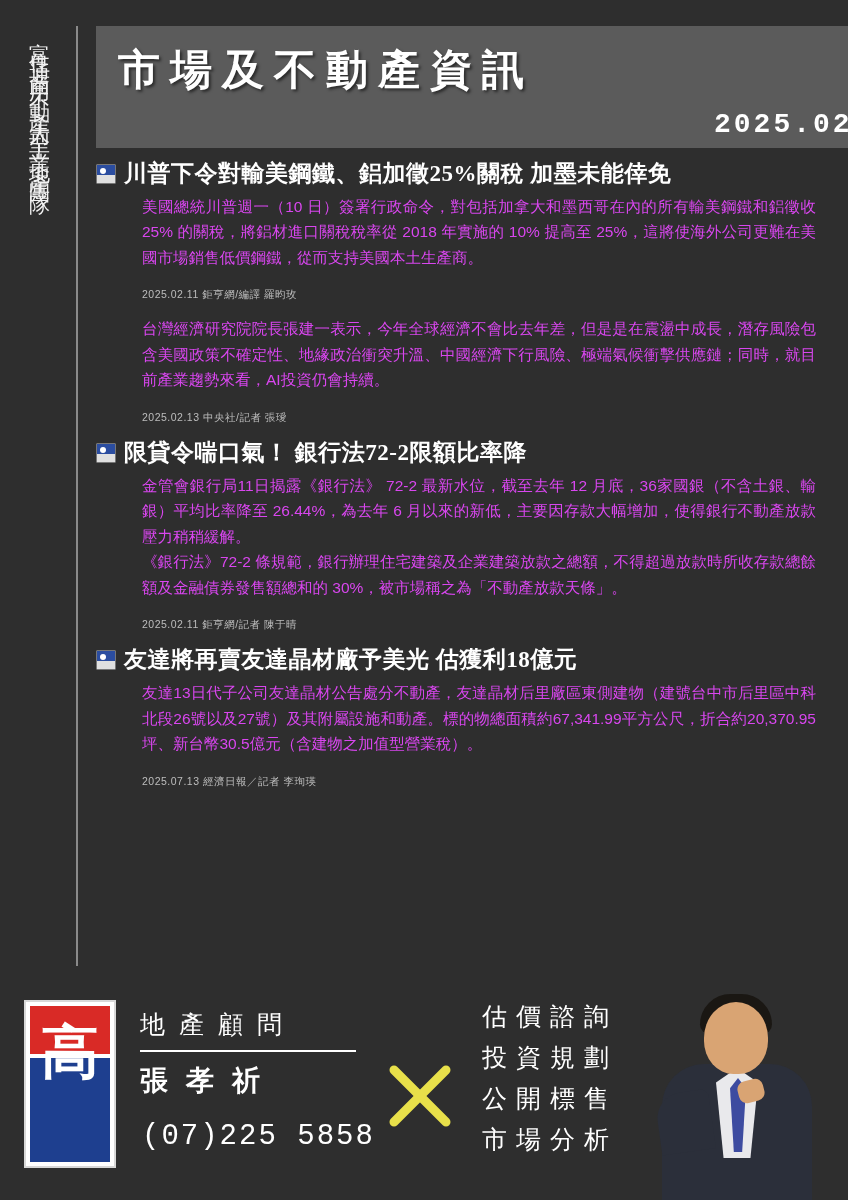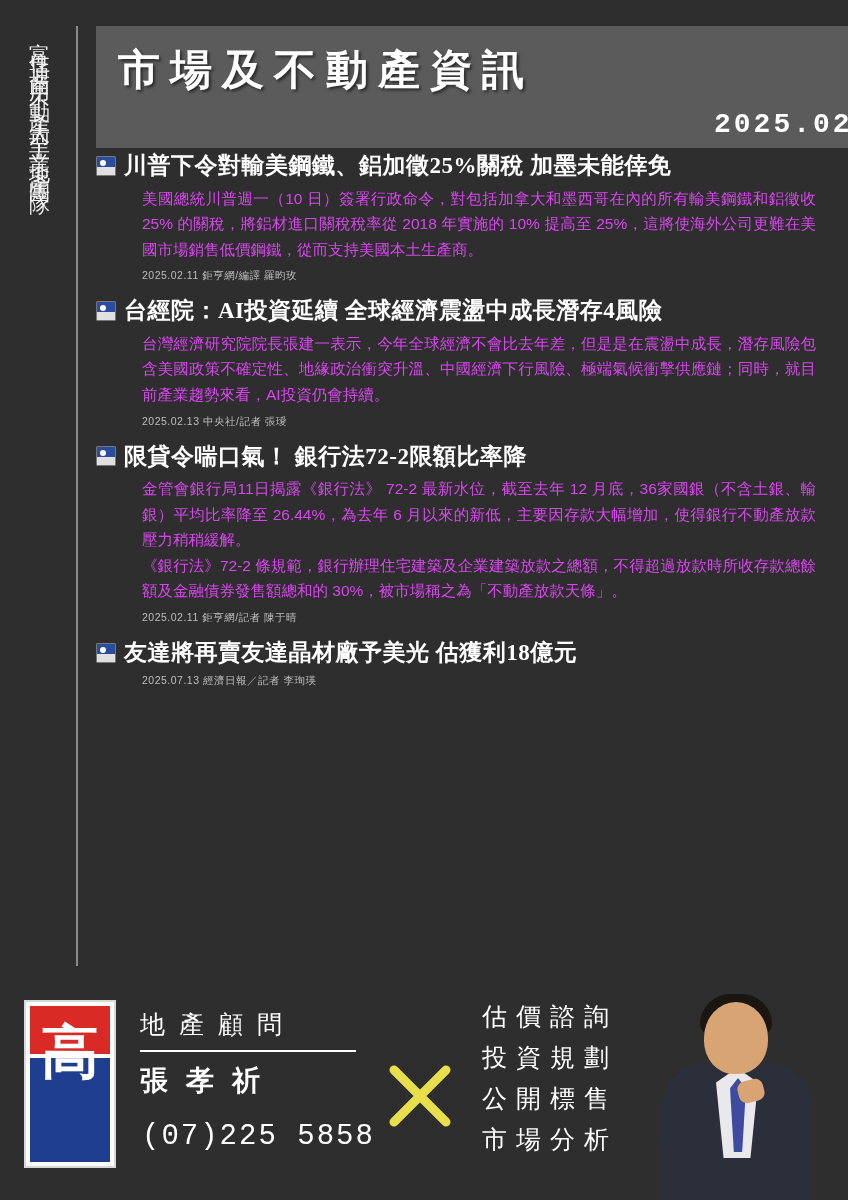--- a/index.html
+++ b/index.html
@@ -78,21 +78,21 @@
     font-weight: bold;
     letter-spacing: 0px;
     color: #e03a2f;
     line-height: 0.95;
     font-family: "Liberation Serif", "DejaVu Serif", serif;
   }
 
   
   .articles {
     position: absolute;
-    left: 96px; top: 152px;
+    left: 96px; top: 160px;
     width: 740px;
   }
   .article { margin-bottom: 14px; position: relative; }
   .article-head {
     display: flex;
     align-items: center;
     gap: 8px;
     margin-bottom: 6px;
   }
   .flag-icon {
@@ -125,21 +125,21 @@
     color: #d946ef;
     padding-left: 46px;
     padding-right: 20px;
     text-align: justify;
     font-family: "Liberation Sans", "DejaVu Sans", sans-serif;
   }
   .article-meta {
     font-size: 10.5px;
     color: #bdbdbd;
     padding-left: 46px;
-    margin-top: 7px;
+    margin-top: 18px;
     letter-spacing: 0.5px;
     font-family: "Liberation Sans", "DejaVu Sans", sans-serif;
   }
 
   
   .footer {
     position: absolute;
     left: 0; bottom: 0;
     width: 848px; height: 212px;
   }
@@ -304,43 +304,40 @@
   <div class="article">
     <div class="article-head">
       <span class="flag-icon"></span>
       <span class="article-title">川普下令對輸美鋼鐵、鋁加徵25%關稅 加墨未能倖免</span>
     </div>
     <div class="article-body">美國總統川普週一（10 日）簽署行政命令，對包括加拿大和墨西哥在內的所有輸美鋼鐵和鋁徵收 25% 的關稅，將鋁材進口關稅稅率從 2018 年實施的 10% 提高至 25%，這將使海外公司更難在美國市場銷售低價鋼鐵，從而支持美國本土生產商。</div>
     <div class="article-meta">2025.02.11 鉅亨網/編譯 羅昀玫</div>
   </div>
 
   <div class="article">
-    <div class="article-head">
-      <span class="flag-icon"></span>
-      <span class="article-title">台經院：AI投資延續 全球經濟震盪中成長潛存4風險</span>
-    </div>
     <div class="article-body">台灣經濟研究院院長張建一表示，今年全球經濟不會比去年差，但是是在震盪中成長，潛存風險包含美國政策不確定性、地緣政治衝突升溫、中國經濟下行風險、極端氣候衝擊供應鏈；同時，就目前產業趨勢來看，AI投資仍會持續。</div>
     <div class="article-meta">2025.02.13 中央社/記者 張璦</div>
   </div>
 
   <div class="article">
     <div class="article-head">
       <span class="flag-icon"></span>
       <span class="article-title">限貸令喘口氣！ 銀行法72-2限額比率降</span>
     </div>
     <div class="article-body" style="white-space:pre-line">金管會銀行局11日揭露《銀行法》 72-2 最新水位，截至去年 12 月底，36家國銀（不含土銀、輸銀）平均比率降至 26.44%，為去年 6 月以來的新低，主要因存款大幅增加，使得銀行不動產放款壓力稍稍緩解。
 《銀行法》72-2 條規範，銀行辦理住宅建築及企業建築放款之總額，不得超過放款時所收存款總餘額及金融債券發售額總和的 30%，被市場稱之為「不動產放款天條」。</div>
     <div class="article-meta">2025.02.11 鉅亨網/記者 陳于晴</div>
   </div>
 
   <div class="article">
     <div class="article-head">
       <span class="flag-icon"></span>
       <span class="article-title">友達將再賣友達晶材廠予美光 估獲利18億元</span>
     </div>
+    <div class="article-body">友達13日代子公司友達晶材公告處分不動產，友達晶材后里廠區東側建物（建號台中市后里區中科北段26號以及27號）及其附屬設施和動產。標的物總面積約67,341.99平方公尺，折合約20,370.95坪、新台幣30.5億元（含建物之加值型營業稅）。</div>
     <div class="article-meta">2025.07.13 經濟日報／記者 李珣瑛</div>
   </div>
 
 </div>
 
 <div class="footer">
 
   <div class="footer-logo">
     <div class="logo-top"></div>
     <div class="logo-bottom"></div>

